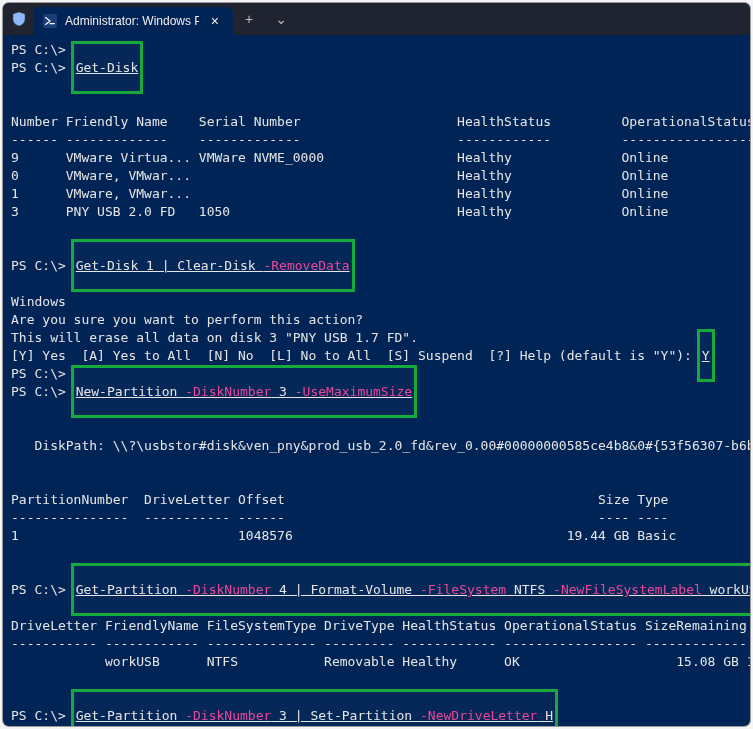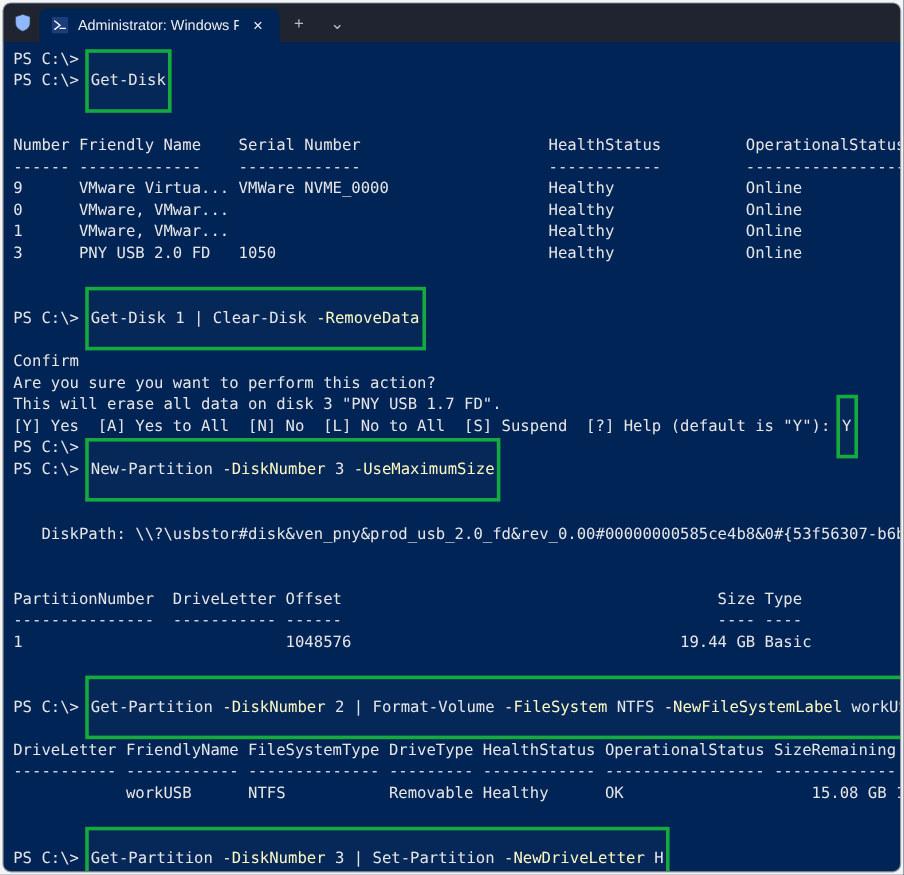--- a/index.html
+++ b/index.html
@@ -67,22 +67,23 @@
     color: #e6e6e6;
     line-height: 18px;
     white-space: pre;
     overflow: hidden;
     font-size: 13px;
   }
   .hl {
     outline: 3px solid #15aa3e;
     padding: 16px 2px;
     background: rgba(255,255,255,0.02);
+    text-decoration: underline;
   }
-  .param { color: #fef9c3; }
+  .param { color: #ec4899; }
 </style>
 </head>
 <body>
 
 <div class="window">
   <div class="titlebar">
     <span class="app-shield">
       <svg viewBox="0 0 16 16" width="16" height="16">
           <path fill="#8fb8ff" d="M8 1l6 2v5c0 4-3 6-6 7-3-1-6-3-6-7V3l6-2z" stroke="#345" stroke-width="0.5"></path>
         </svg>
@@ -110,37 +111,37 @@
 <span>Number Friendly Name    Serial Number                    HealthStatus         OperationalStatus</span>
 <span>------ -------------    -------------                    ------------         -----------------</span>
 <span>9      VMware Virtua... VMWare NVME_0000                 Healthy              Online</span>
 <span>0      VMware, VMwar...                                  Healthy              Online</span>
 <span>1      VMware, VMwar...                                  Healthy              Online</span>
 <span>3      PNY USB 2.0 FD   1050                             Healthy              Online</span>
 
 
 <span>PS C:\&gt;</span> <span class="hl"><span>Get-Disk 1 | Clear-Disk </span><span class="param">-RemoveData</span></span>
 
-<span>Confirm</span>
+<span>Windows</span>
 <span>Are you sure you want to perform this action?</span>
 <span>This will erase all data on disk 3 "PNY USB 1.7 FD".</span>
 <span>[Y] Yes  [A] Yes to All  [N] No  [L] No to All  [S] Suspend  [?] Help (default is "Y"): </span><span class="hl">Y</span>
 <span>PS C:\&gt;</span>
 <span>PS C:\&gt;</span> <span class="hl"><span>New-Partition </span><span class="param">-DiskNumber</span><span> 3 </span><span class="param">-UseMaximumSize</span></span>
 
 
 <span>   DiskPath: \\?\usbstor#disk&amp;ven_pny&amp;prod_usb_2.0_fd&amp;rev_0.00#00000000585ce4b8&amp;0#{53f56307-b6bf-1</span>
 
 
 <span>PartitionNumber  DriveLetter Offset                                        Size Type</span>
 <span>---------------  ----------- ------                                        ---- ----</span>
 <span>1                            1048576                                   19.44 GB Basic</span>
 
 
-<span>PS C:\&gt;</span> <span class="hl"><span>Get-Partition </span><span class="param">-DiskNumber</span><span> 2 | Format-Volume </span><span class="param">-FileSystem</span><span> NTFS </span><span class="param">-NewFileSystemLabel</span><span> workUSB</span></span>
+<span>PS C:\&gt;</span> <span class="hl"><span>Get-Partition </span><span class="param">-DiskNumber</span><span> 4 | Format-Volume </span><span class="param">-FileSystem</span><span> NTFS </span><span class="param">-NewFileSystemLabel</span><span> workUSB</span></span>
 
 <span>DriveLetter FriendlyName FileSystemType DriveType HealthStatus OperationalStatus SizeRemaining</span>
 <span>----------- ------------ -------------- --------- ------------ ----------------- -------------</span>
 <span>            workUSB      NTFS           Removable Healthy      OK                    15.08 GB 15.</span>
 
 
 <span>PS C:\&gt;</span> <span class="hl"><span>Get-Partition </span><span class="param">-DiskNumber</span><span> 3 | Set-Partition </span><span class="param">-NewDriveLetter</span><span> H</span></span>
  </div>
 </div>
 

